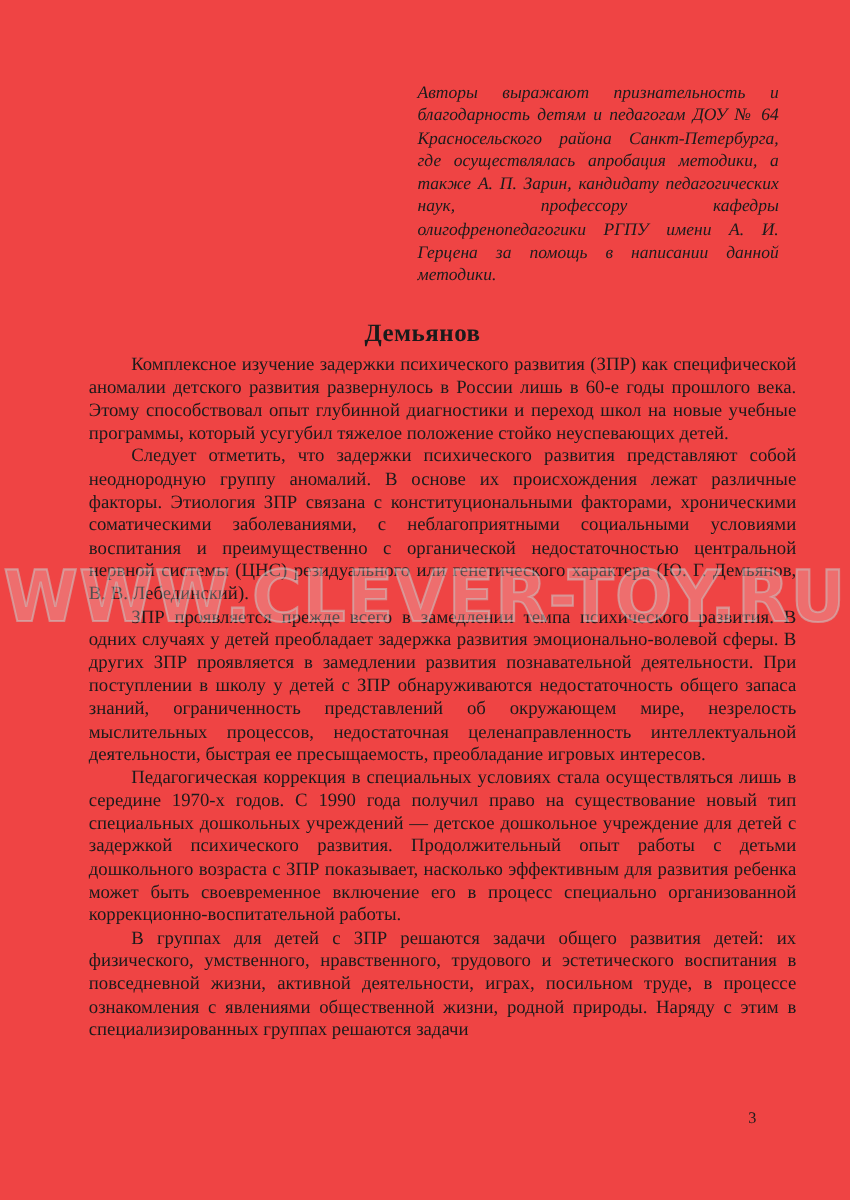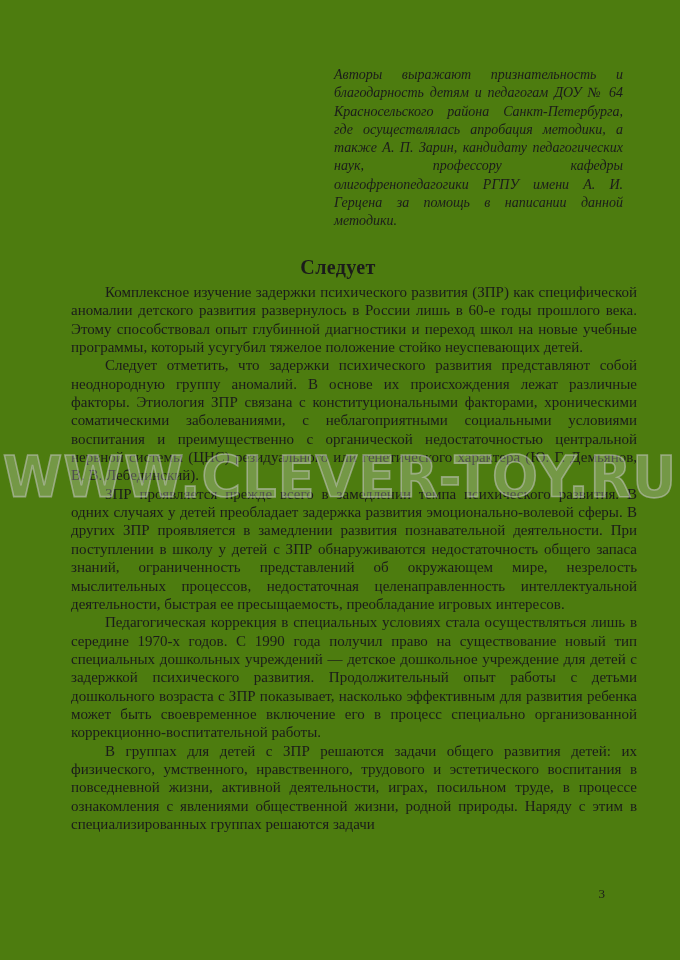--- a/index.html
+++ b/index.html
@@ -4,21 +4,21 @@
 <style>
   html, body {
     margin: 0;
     padding: 0;
     background: #ffffff;
   }
   .page {
     position: relative;
     width: 680px;
     height: 960px;
-    background: #4d7c0f;
+    background: #ef4444;
     overflow: hidden;
     font-family: "Liberation Serif", "DejaVu Serif", serif;
     color: #1b1b1b;
   }
   .dedication {
     position: absolute;
     top: 66px;
     left: 334px;
     width: 289px;
     font-style: italic;
@@ -80,21 +80,21 @@
     z-index: 1;
   }
 </style>
 </head>
 <body>
 
 <div class="page">
 
   <div class="dedication">Авторы выражают признательность и благодарность детям и педагогам ДОУ № 64 Красносельского района Санкт-Петербурга, где осуществлялась апробация методики, а также А. П. Зарин, кандидату педагогических наук, профессору кафедры олигофренопедагогики РГПУ имени А. И. Герцена за помощь в написании данной методики.</div>
 
-  <h1 class="heading">Следует</h1>
+  <h1 class="heading">Демьянов</h1>
 
   <div class="content">
     <p>Комплексное изучение задержки психического развития (ЗПР) как специфической аномалии детского развития развернулось в России лишь в 60-е годы прошлого века. Этому способствовал опыт глубинной диагностики и переход школ на новые учебные программы, который усугубил тяжелое положение стойко неуспевающих детей.</p>
     <p>Следует отметить, что задержки психического развития представляют собой неоднородную группу аномалий. В основе их происхождения лежат различные факторы. Этиология ЗПР связана с конституциональными факторами, хроническими соматическими заболеваниями, с неблагоприятными социальными условиями воспитания и преимущественно с органической недостаточностью центральной нервной системы (ЦНС) резидуального или генетического характера (Ю. Г. Демьянов, В. В. Лебединский).</p>
     <p>ЗПР проявляется прежде всего в замедлении темпа психического развития. В одних случаях у детей преобладает задержка развития эмоционально-волевой сферы. В других ЗПР проявляется в замедлении развития познавательной деятельности. При поступлении в школу у детей с ЗПР обнаруживаются недостаточность общего запаса знаний, ограниченность представлений об окружающем мире, незрелость мыслительных процессов, недостаточная целенаправленность интеллектуальной деятельности, быстрая ее пресыщаемость, преобладание игровых интересов.</p>
     <p>Педагогическая коррекция в специальных условиях стала осуществляться лишь в середине 1970-х годов. С 1990 года получил право на существование новый тип специальных дошкольных учреждений — детское дошкольное учреждение для детей с задержкой психического развития. Продолжительный опыт работы с детьми дошкольного возраста с ЗПР показывает, насколько эффективным для развития ребенка может быть своевременное включение его в процесс специально организованной коррекционно-воспитательной работы.</p>
     <p>В группах для детей с ЗПР решаются задачи общего развития детей: их физического, умственного, нравственного, трудового и эстетического воспитания в повседневной жизни, активной деятельности, играх, посильном труде, в процессе ознакомления с явлениями общественной жизни, родной природы. Наряду с этим в специализированных группах решаются задачи</p>
   </div>
 
   <div class="watermark">WWW.CLEVER-TOY.RU</div>

